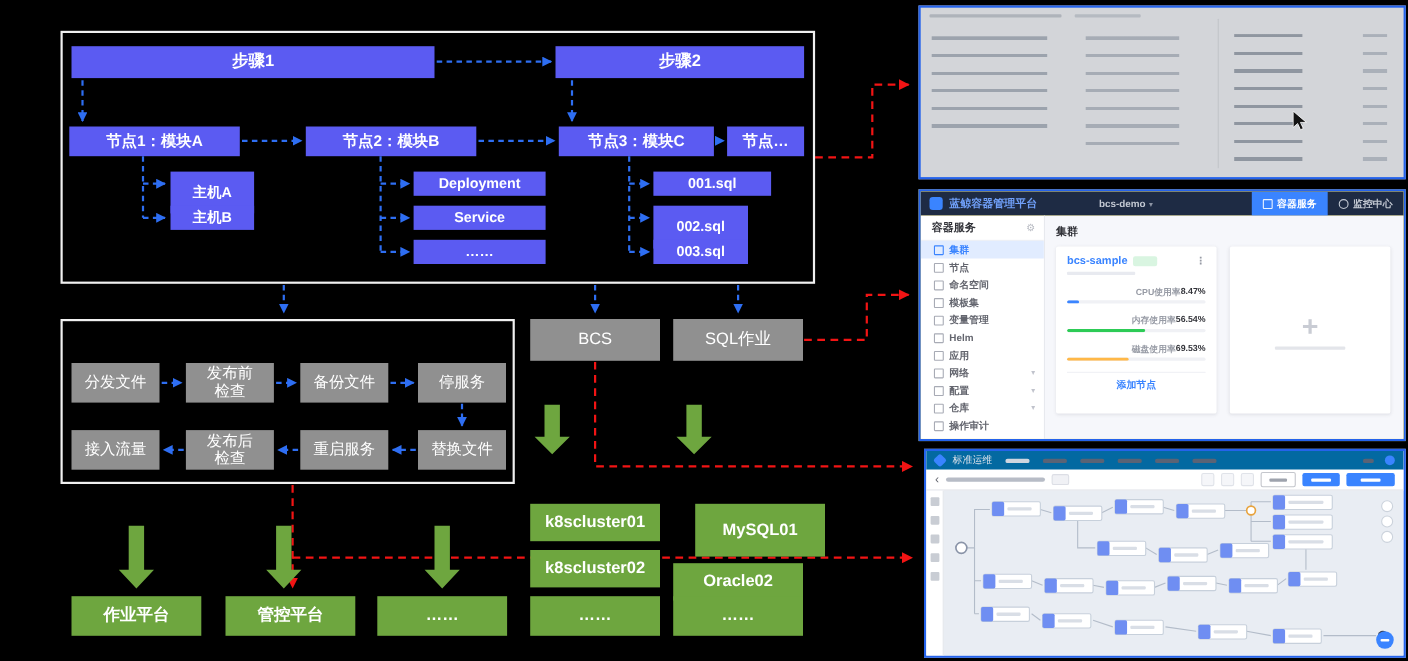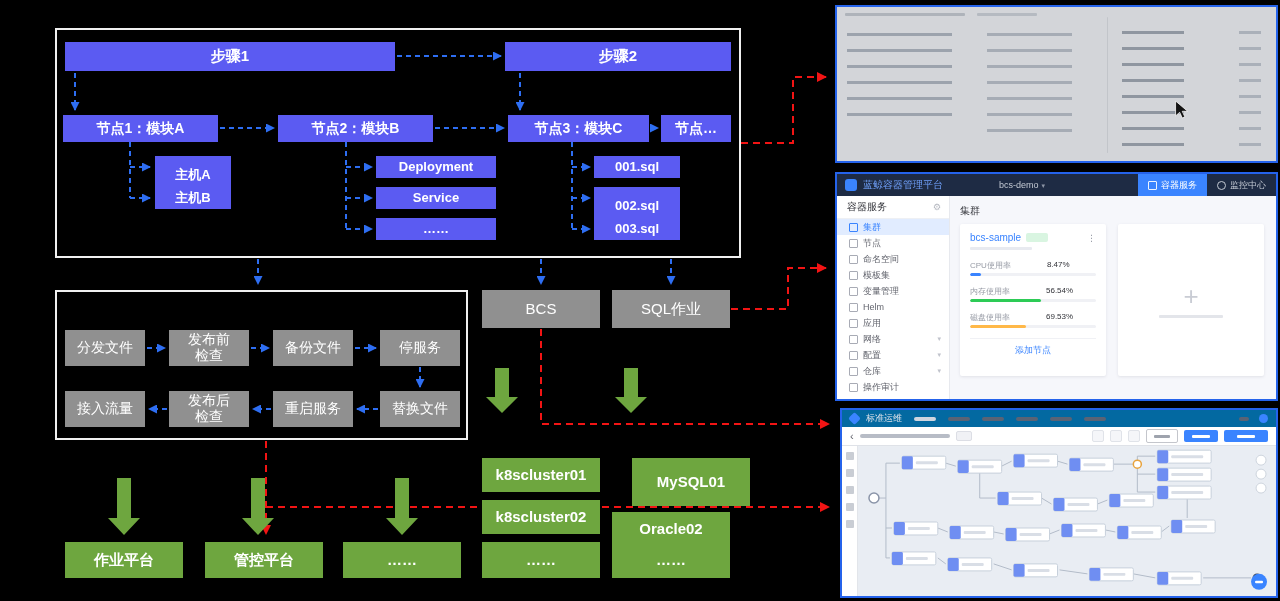--- a/index.html
+++ b/index.html
@@ -16,21 +16,21 @@
   .flow-title{position:absolute;z-index:3;color:#fff;font-size:19px;font-weight:700;text-align:center;}
   .shot{position:absolute;z-index:2;border:2px solid #2563eb;box-sizing:border-box;overflow:hidden;}
   .abs{position:absolute;}
   .bar{position:absolute;border-radius:1px;}
 
   
   #shot1{background:#d3d5d9;}
   .s1-lines{position:absolute;}
 
   
-  #shot2{background:#fde047;}
+  #shot2{background:#fde047;font-weight:bold;}
   .bcs-head{height:22px;background:#1e2b44;display:flex;align-items:center;}
   .bcs-logo{width:12px;height:12px;border-radius:3px;background:#3a84ff;margin-left:8px;flex:none;}
   .bcs-title{font-size:10px;color:#6f9ff8;margin-left:6px;white-space:nowrap;}
   .bcs-proj{margin-left:56px;font-size:9px;color:#c3c9d3;white-space:nowrap;}
   .bcs-proj .crt{font-size:7px;color:#8d95a5;margin-left:3px;}
   .bcs-spacer{flex:1;}
   .bcs-tab{height:22px;display:flex;align-items:center;gap:4px;padding:0 10px;font-size:9px;white-space:nowrap;}
   .tab-on{background:#3a84ff;color:#fff;}
   .tab-off{color:#c3c9d3;}
   .tico{width:7px;height:7px;border:1px solid rgba(255,255,255,.9);border-radius:1px;flex:none;}
@@ -48,21 +48,21 @@
   .bcs-main-title{font-size:10px;color:#313238;margin-bottom:6px;}
   .cards{display:flex;gap:12px;}
   .card{width:146px;height:152px;background:#fff;border-radius:2px;box-shadow:0 1px 3px rgba(99,101,110,.14);box-sizing:border-box;}
   .card1{padding:8px 10px;}
   .c1-head{display:flex;align-items:center;gap:5px;}
   .cname{font-size:10px;color:#3a84ff;}
   .badge{width:22px;height:9px;background:#d9f5e1;border-radius:2px;flex:none;}
   .dots{margin-left:auto;color:#979ba5;font-size:9px;}
   .cid-bar{width:62px;height:3px;background:#e8eaf0;border-radius:1px;margin-top:4px;}
   .metric{margin-top:10px;}
-  .m-row{display:flex;justify-content:flex-start;font-size:8px;color:#979ba5;gap:36px;}
+  .m-row{display:flex;justify-content:flex-end;font-size:8px;color:#979ba5;}
   .m-val{color:#313238;}
   .m-track{height:3px;background:#f0f1f5;border-radius:2px;margin-top:2px;overflow:hidden;}
   .m-fill{height:3px;border-radius:2px;}
   .c1-foot{margin-top:10px;border-top:1px solid #f0f1f5;text-align:center;padding-top:5px;font-size:9px;color:#3a84ff;}
   .card2{display:flex;flex-direction:column;align-items:center;justify-content:center;gap:6px;}
   .plus{font-size:26px;color:#c9ccd4;line-height:1;}
   .cap-bar{width:64px;height:3px;background:#e3e5ea;border-radius:1px;}
 
   
   #shot3{background:#eef0f4;}
@@ -160,21 +160,21 @@
   <div class="box blue f14" style="left:508px;top:115px;width:141px;height:27px">节点3：模块C</div>
   <div class="box blue f14" style="left:661px;top:115px;width:70px;height:27px">节点…</div>
 
   <div class="box blue f13" style="left:155px;top:156px;width:76px;height:38px">主机A</div>
   <div class="box blue f13" style="left:155px;top:187px;width:76px;height:22px">主机B</div>
 
   <div class="box blue f13" style="left:376px;top:156px;width:120px;height:22px">Deployment</div>
   <div class="box blue f13" style="left:376px;top:187px;width:120px;height:22px">Service</div>
   <div class="box blue f13" style="left:376px;top:218px;width:120px;height:22px">……</div>
 
-  <div class="box blue f13" style="left:594px;top:156px;width:86px;height:22px">001.sql</div>
+  <div class="box blue f13" style="left:594px;top:156px;width:107px;height:22px">001.sql</div>
   <div class="box blue f13" style="left:594px;top:187px;width:86px;height:39px">002.sql</div>
   <div class="box blue f13" style="left:594px;top:218px;width:86px;height:22px">003.sql</div>
 
   <div class="outline" style="left:55px;top:290px;width:409px;height:146px"></div>
 
   <div class="box gray f14" style="left:65px;top:330px;width:80px;height:36px">分发文件</div>
   <div class="box gray f14" style="left:169px;top:330px;width:80px;height:36px">发布前
 检查</div>
   <div class="box gray f14" style="left:273px;top:330px;width:80px;height:36px">备份文件</div>
   <div class="box gray f14" style="left:380px;top:330px;width:80px;height:36px">停服务</div>

